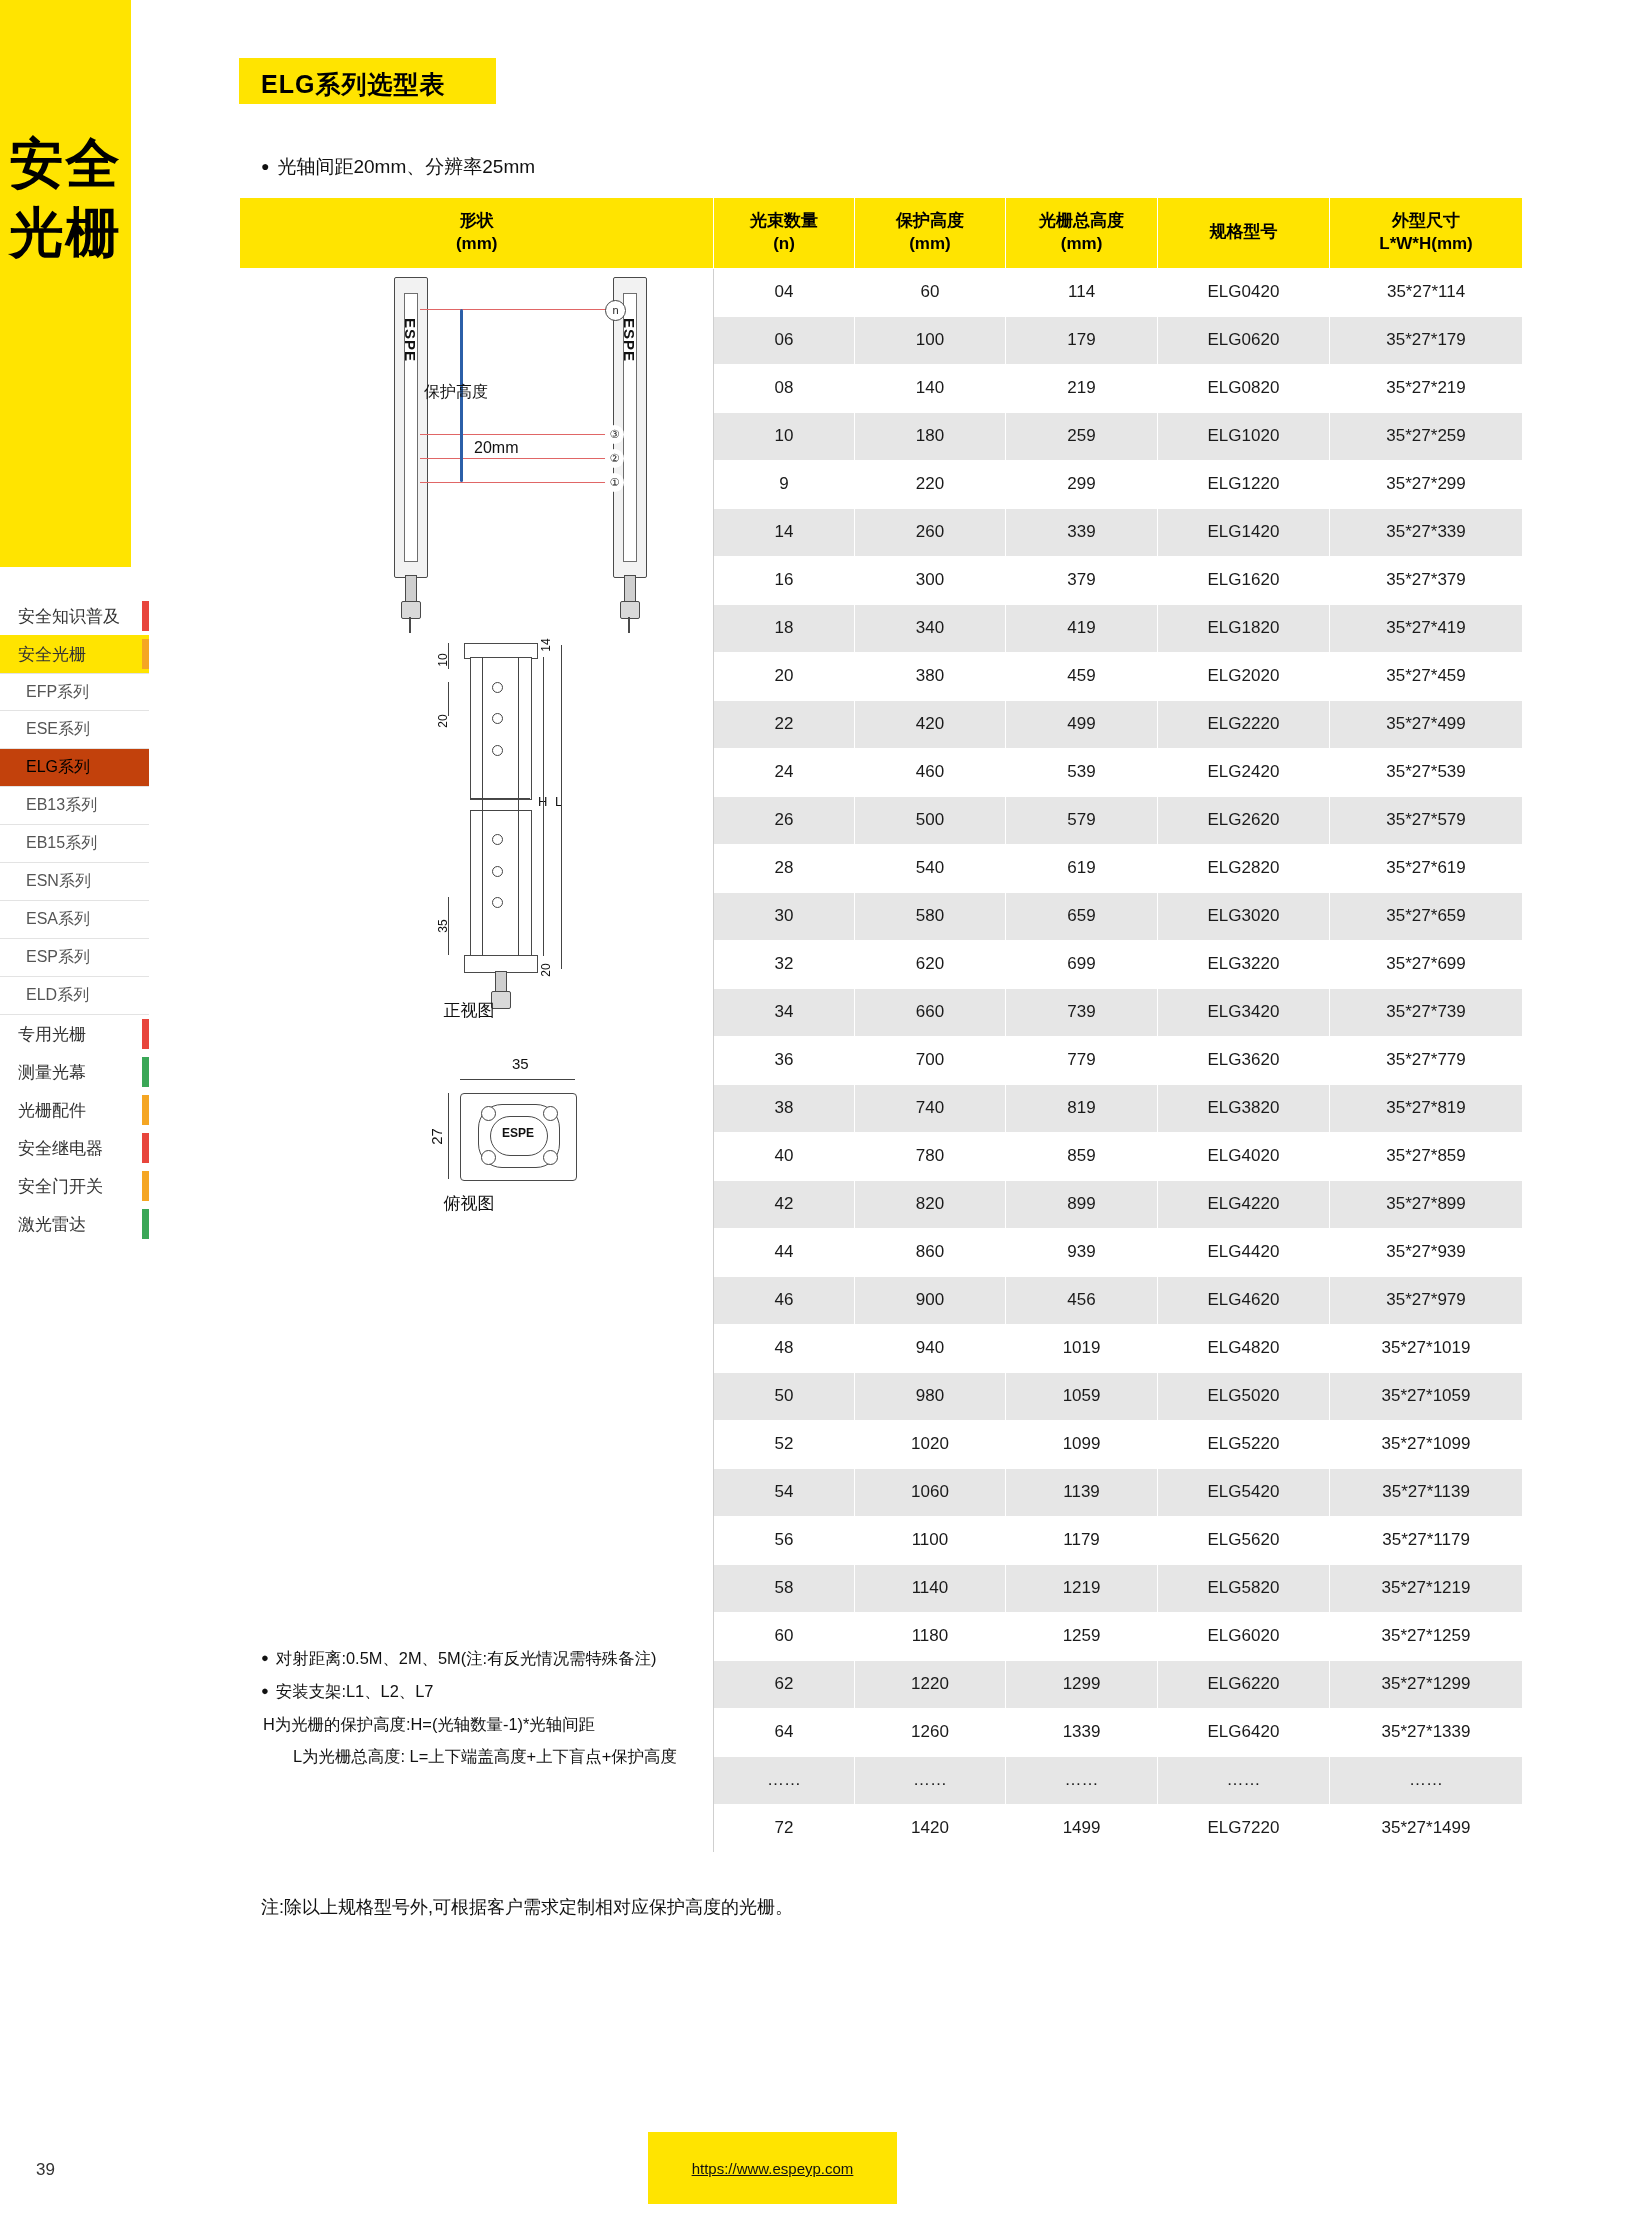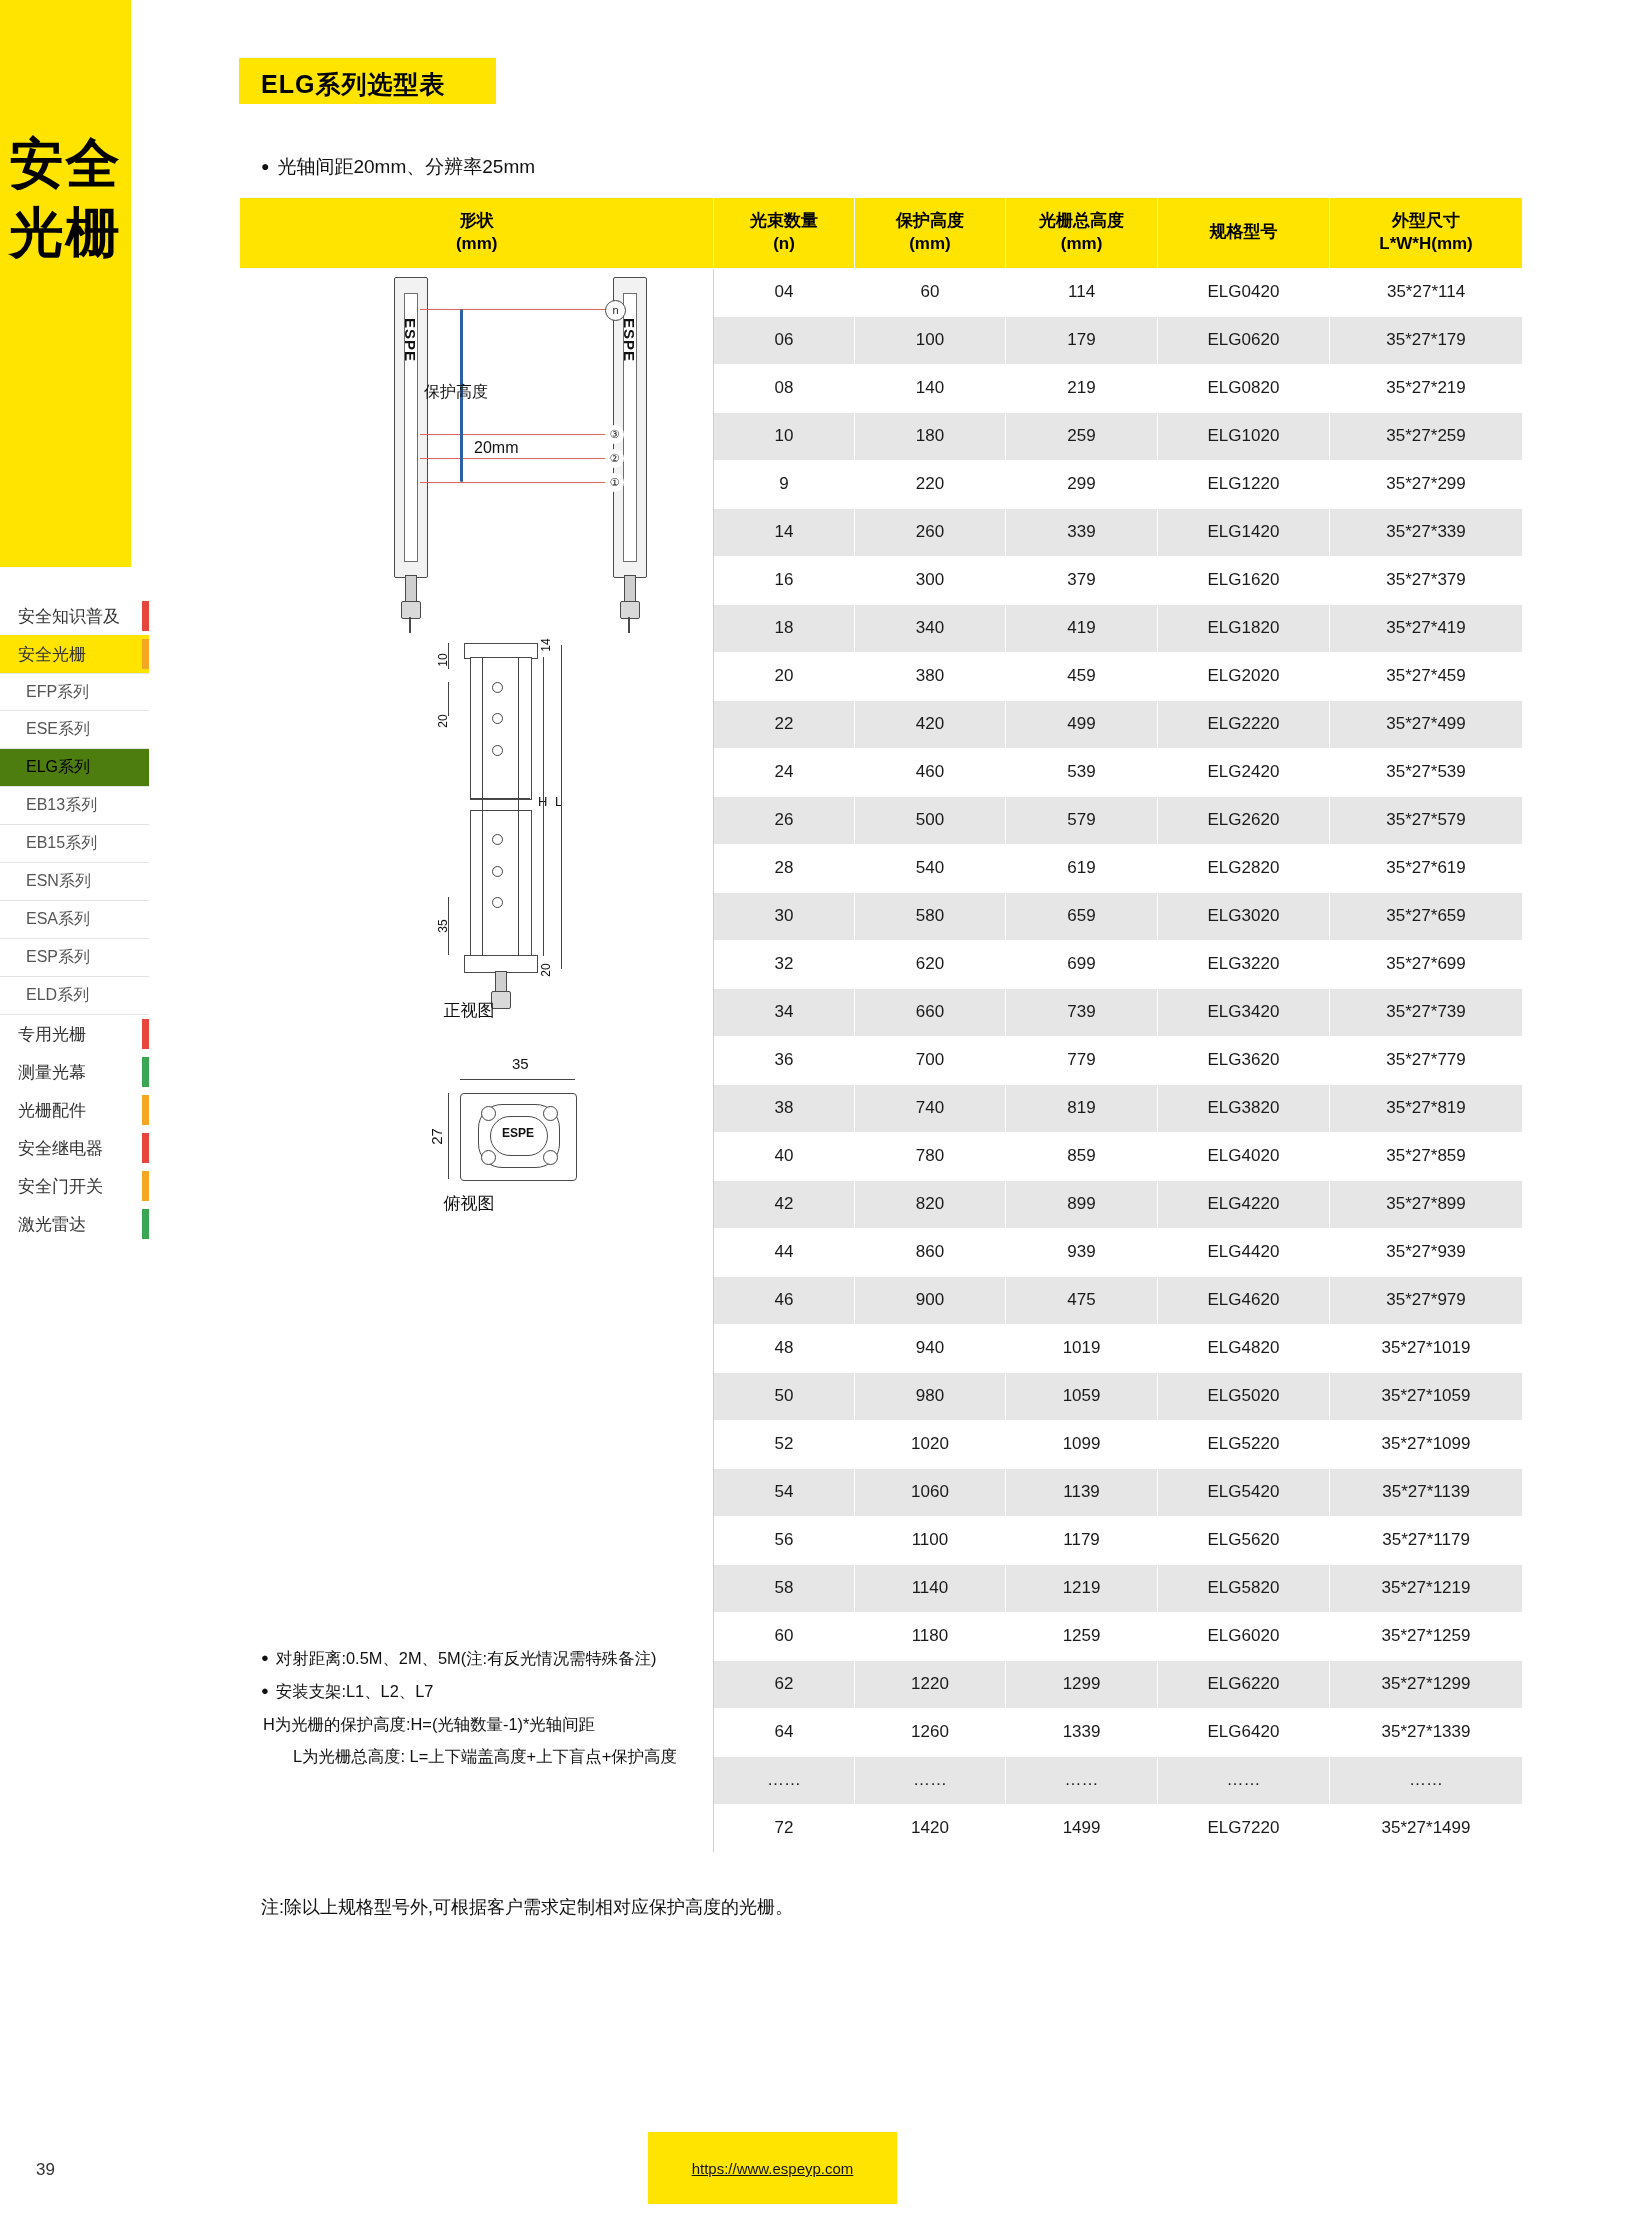--- a/index.html
+++ b/index.html
@@ -32,21 +32,21 @@
     padding-left:18px;
     font-size:17px;color:#333;
     box-sizing:border-box;
   }
   .nav-item .bar{
     position:absolute;right:0;top:4px;width:7px;height:30px;background:transparent;
   }
   .nav-item.sub{font-size:16px;color:#555;padding-left:26px;border-bottom:1px solid #e3e3e3;height:38px;}
   .nav-item.sub.first{border-top:1px solid #e3e3e3;text-align:right;}
   .nav-item.active-yellow{background:#ffe400;}
-  .nav-item.active-sub{background:#4d7c0f;color:#000;}
+  .nav-item.active-sub{background:#c2410c;color:#000;}
   
   #content{position:absolute;left:239px;top:0;width:1407px;height:1900px;}
   #title-box{
     position:absolute;left:0;top:58px;width:257px;height:46px;background:#ffe400;
   }
   #title-text{
     position:absolute;left:22px;top:68px;
     font-size:25px;font-weight:bold;color:#000;letter-spacing:1px;
   }
   #subtitle{
@@ -392,21 +392,21 @@
           <tr class="norm">
             <td>44</td>
             <td>860</td>
             <td>939</td>
             <td>ELG4420</td>
             <td>35*27*939</td>
           </tr>
           <tr class="alt">
             <td>46</td>
             <td>900</td>
-            <td>475</td>
+            <td>456</td>
             <td>ELG4620</td>
             <td>35*27*979</td>
           </tr>
           <tr class="norm">
             <td>48</td>
             <td>940</td>
             <td>1019</td>
             <td>ELG4820</td>
             <td>35*27*1019</td>
           </tr>

